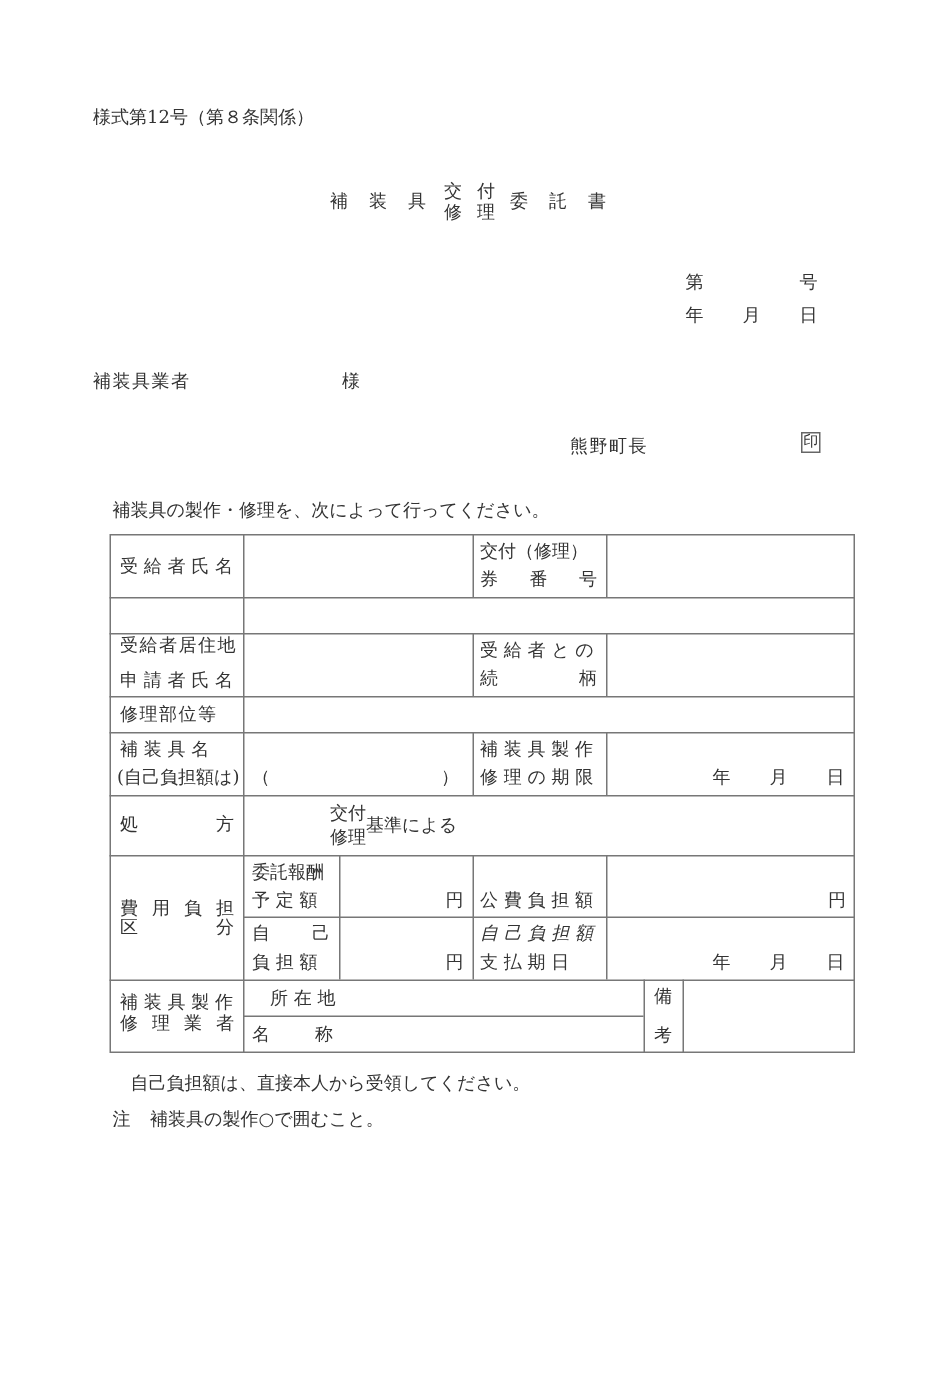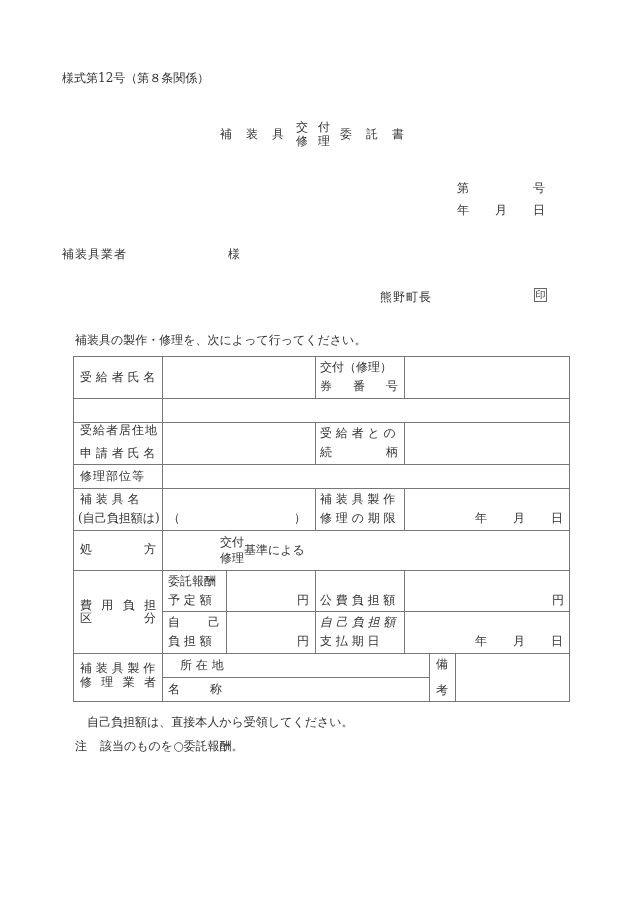--- a/index.html
+++ b/index.html
@@ -178,13 +178,13 @@
   <span>名</span>
   <span>称</span>
 </div>
 <div class="cell" style="left:225px;top:678px;width:203px;height:23px;"></div>
 <div class="cell" style="left:436px;top:655px;">備</div>
 <div class="cell" style="left:436px;top:681px;">考</div>
 <div class="cell" style="left:456px;top:654px;width:113px;height:47px;"></div>
 
 <div class="abs" style="left:87px;top:714px;">自己負担額は、直接本人から受領してください。</div>
 <div class="abs" style="left:75px;top:738px;">注</div>
-<div class="abs" style="left:100px;top:738px;">該当のものを○委託報酬。</div>
+<div class="abs" style="left:100px;top:738px;">補装具の製作○で囲むこと。</div>
 
 </body></html>

